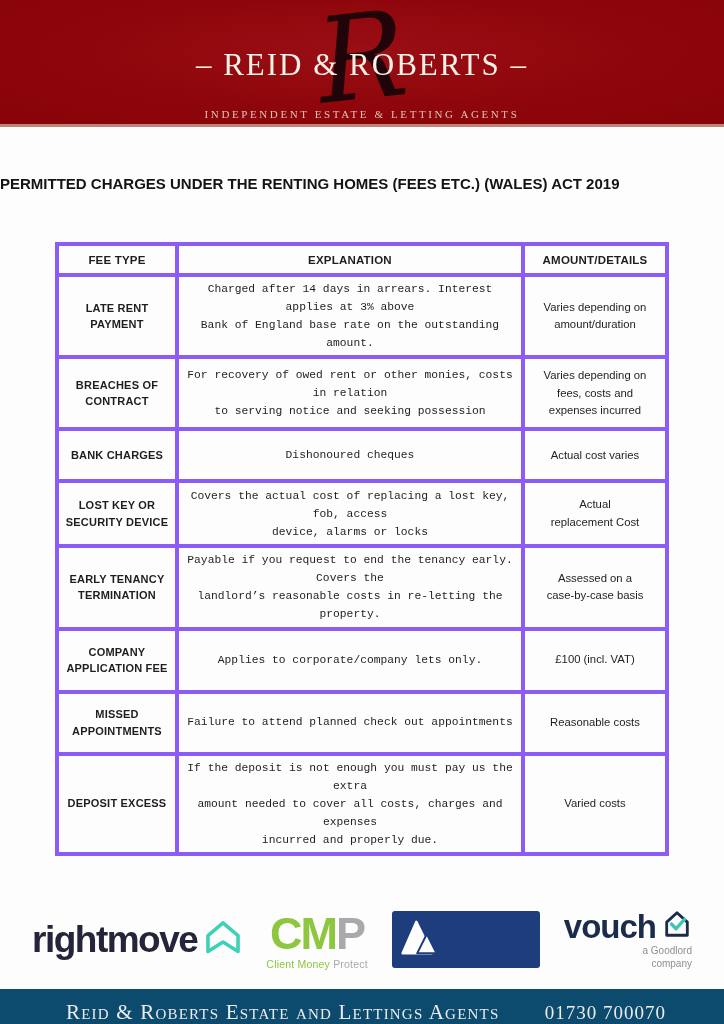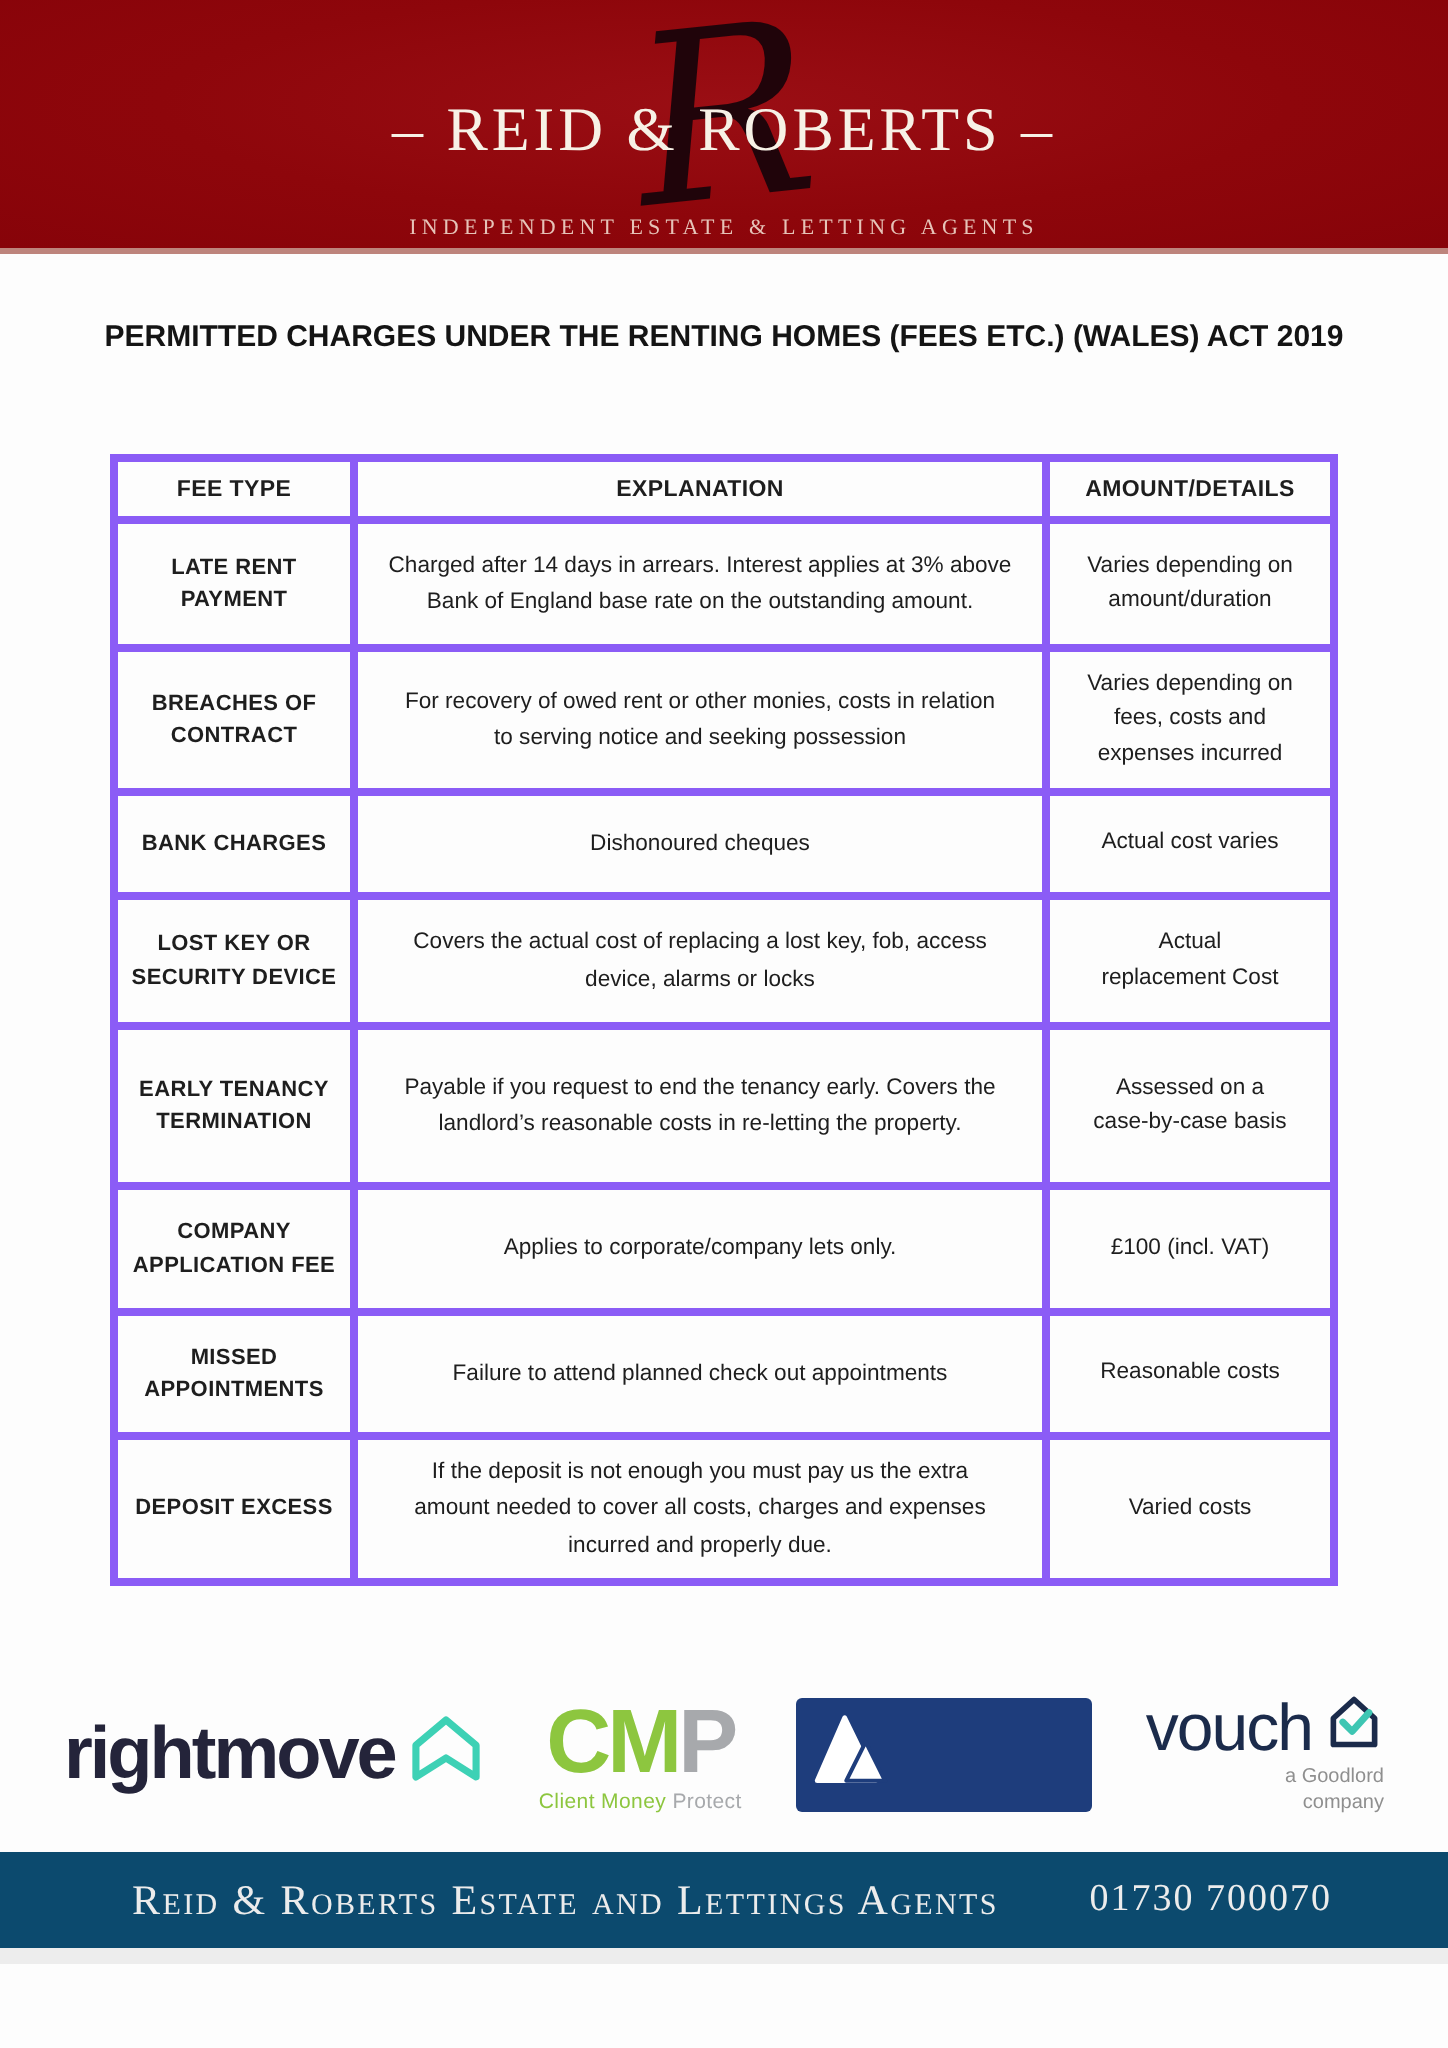--- a/index.html
+++ b/index.html
@@ -27,35 +27,35 @@
     letter-spacing:2px; color:#f7f1e6; white-space:nowrap;
   }
   .tagline {
     position:absolute; left:0; width:100%; top:108px; z-index:2;
     font-family:"Liberation Serif", serif; font-size:11px;
     letter-spacing:2.6px; color:#e6c3b8; white-space:nowrap;
   }
 
   
   .page-title {
-    margin:33px 0 0; height:18px; text-align:center;
+    margin:48px 0 0; height:18px; 
     font-size:15px; line-height:18px; font-weight:bold; color:#141414;
   }
 
   
   table.fees {
     margin:49px auto 0; width:610px; border-collapse:collapse; table-layout:fixed;
   }
   table.fees th, table.fees td {
     border:4px solid #8b5cf6; text-align:center; vertical-align:middle;
     color:#1e1e1e; padding:3px 6px;
   }
   table.fees th { font-size:11.5px; font-weight:bold; letter-spacing:0.2px; }
   td.fee { font-weight:bold; font-size:11px; line-height:1.5; white-space:pre-line; letter-spacing:0.2px; }
-  td.exp { font-size:11.3px; line-height:1.6; white-space:pre-line; }
+  td.exp { font-size:11.3px; line-height:1.6; white-space:pre-line;font-family:Liberation Mono, monospace; }
   td.amt { font-size:11.3px; line-height:1.55; white-space:pre-line; }
   tr.hrow { height:31px; }
   tr.r1 { height:64px; } tr.r2 { height:72px; } tr.r3 { height:52px; }
   tr.r4 { height:65px; } tr.r5 { height:80px; } tr.r6 { height:63px; }
   tr.r7 { height:62px; } tr.r8 { height:73px; } tr.r9 { height:62px; }
 
   
   .logos {
     margin-top:45px; height:78px; padding:0 32px;
     display:flex; align-items:center; justify-content:space-between;
@@ -66,21 +66,21 @@
   .cmp-letters { font-size:45px; font-weight:800; letter-spacing:-2px; }
   .cmp-sub { font-size:10.5px; margin-top:3px; letter-spacing:0.2px; }
   .c-green { color:#8dc63f; } .c-gray { color:#a7a9ac; }
   .logo-tpo {
     width:148px; height:57px; background:#1e3d7c; border-radius:3px;
     display:flex; align-items:center; padding:0 9px; gap:7px;
   }
   .tpo-text { color:#ffffff; font-size:13.5px; font-weight:bold; line-height:1.12; text-align:left; }
   .logo-vouch { display:flex; flex-direction:column; align-items:flex-end; }
   .vouch-top { display:flex; align-items:center; gap:6px; }
-  .vouch-text { font-size:33px; font-weight:normal; color:#1b2b4b; letter-spacing:-1px; line-height:0.95; }
+  .vouch-text { font-size:33px; font-weight:bold; color:#1b2b4b; letter-spacing:-1px; line-height:0.95; }
   .goodlord { font-size:10px; color:#8f8f8f; text-align:right; line-height:1.3; margin-top:1px; }
 
   
   .bottom-bar {
     margin-top:10px; height:48px; background:#0c4a6e;
     display:flex; align-items:center; justify-content:space-between;
     padding:0 58px 0 66px;
   }
   .bar-name {
     font-family:"Liberation Serif", serif; font-variant:small-caps;

